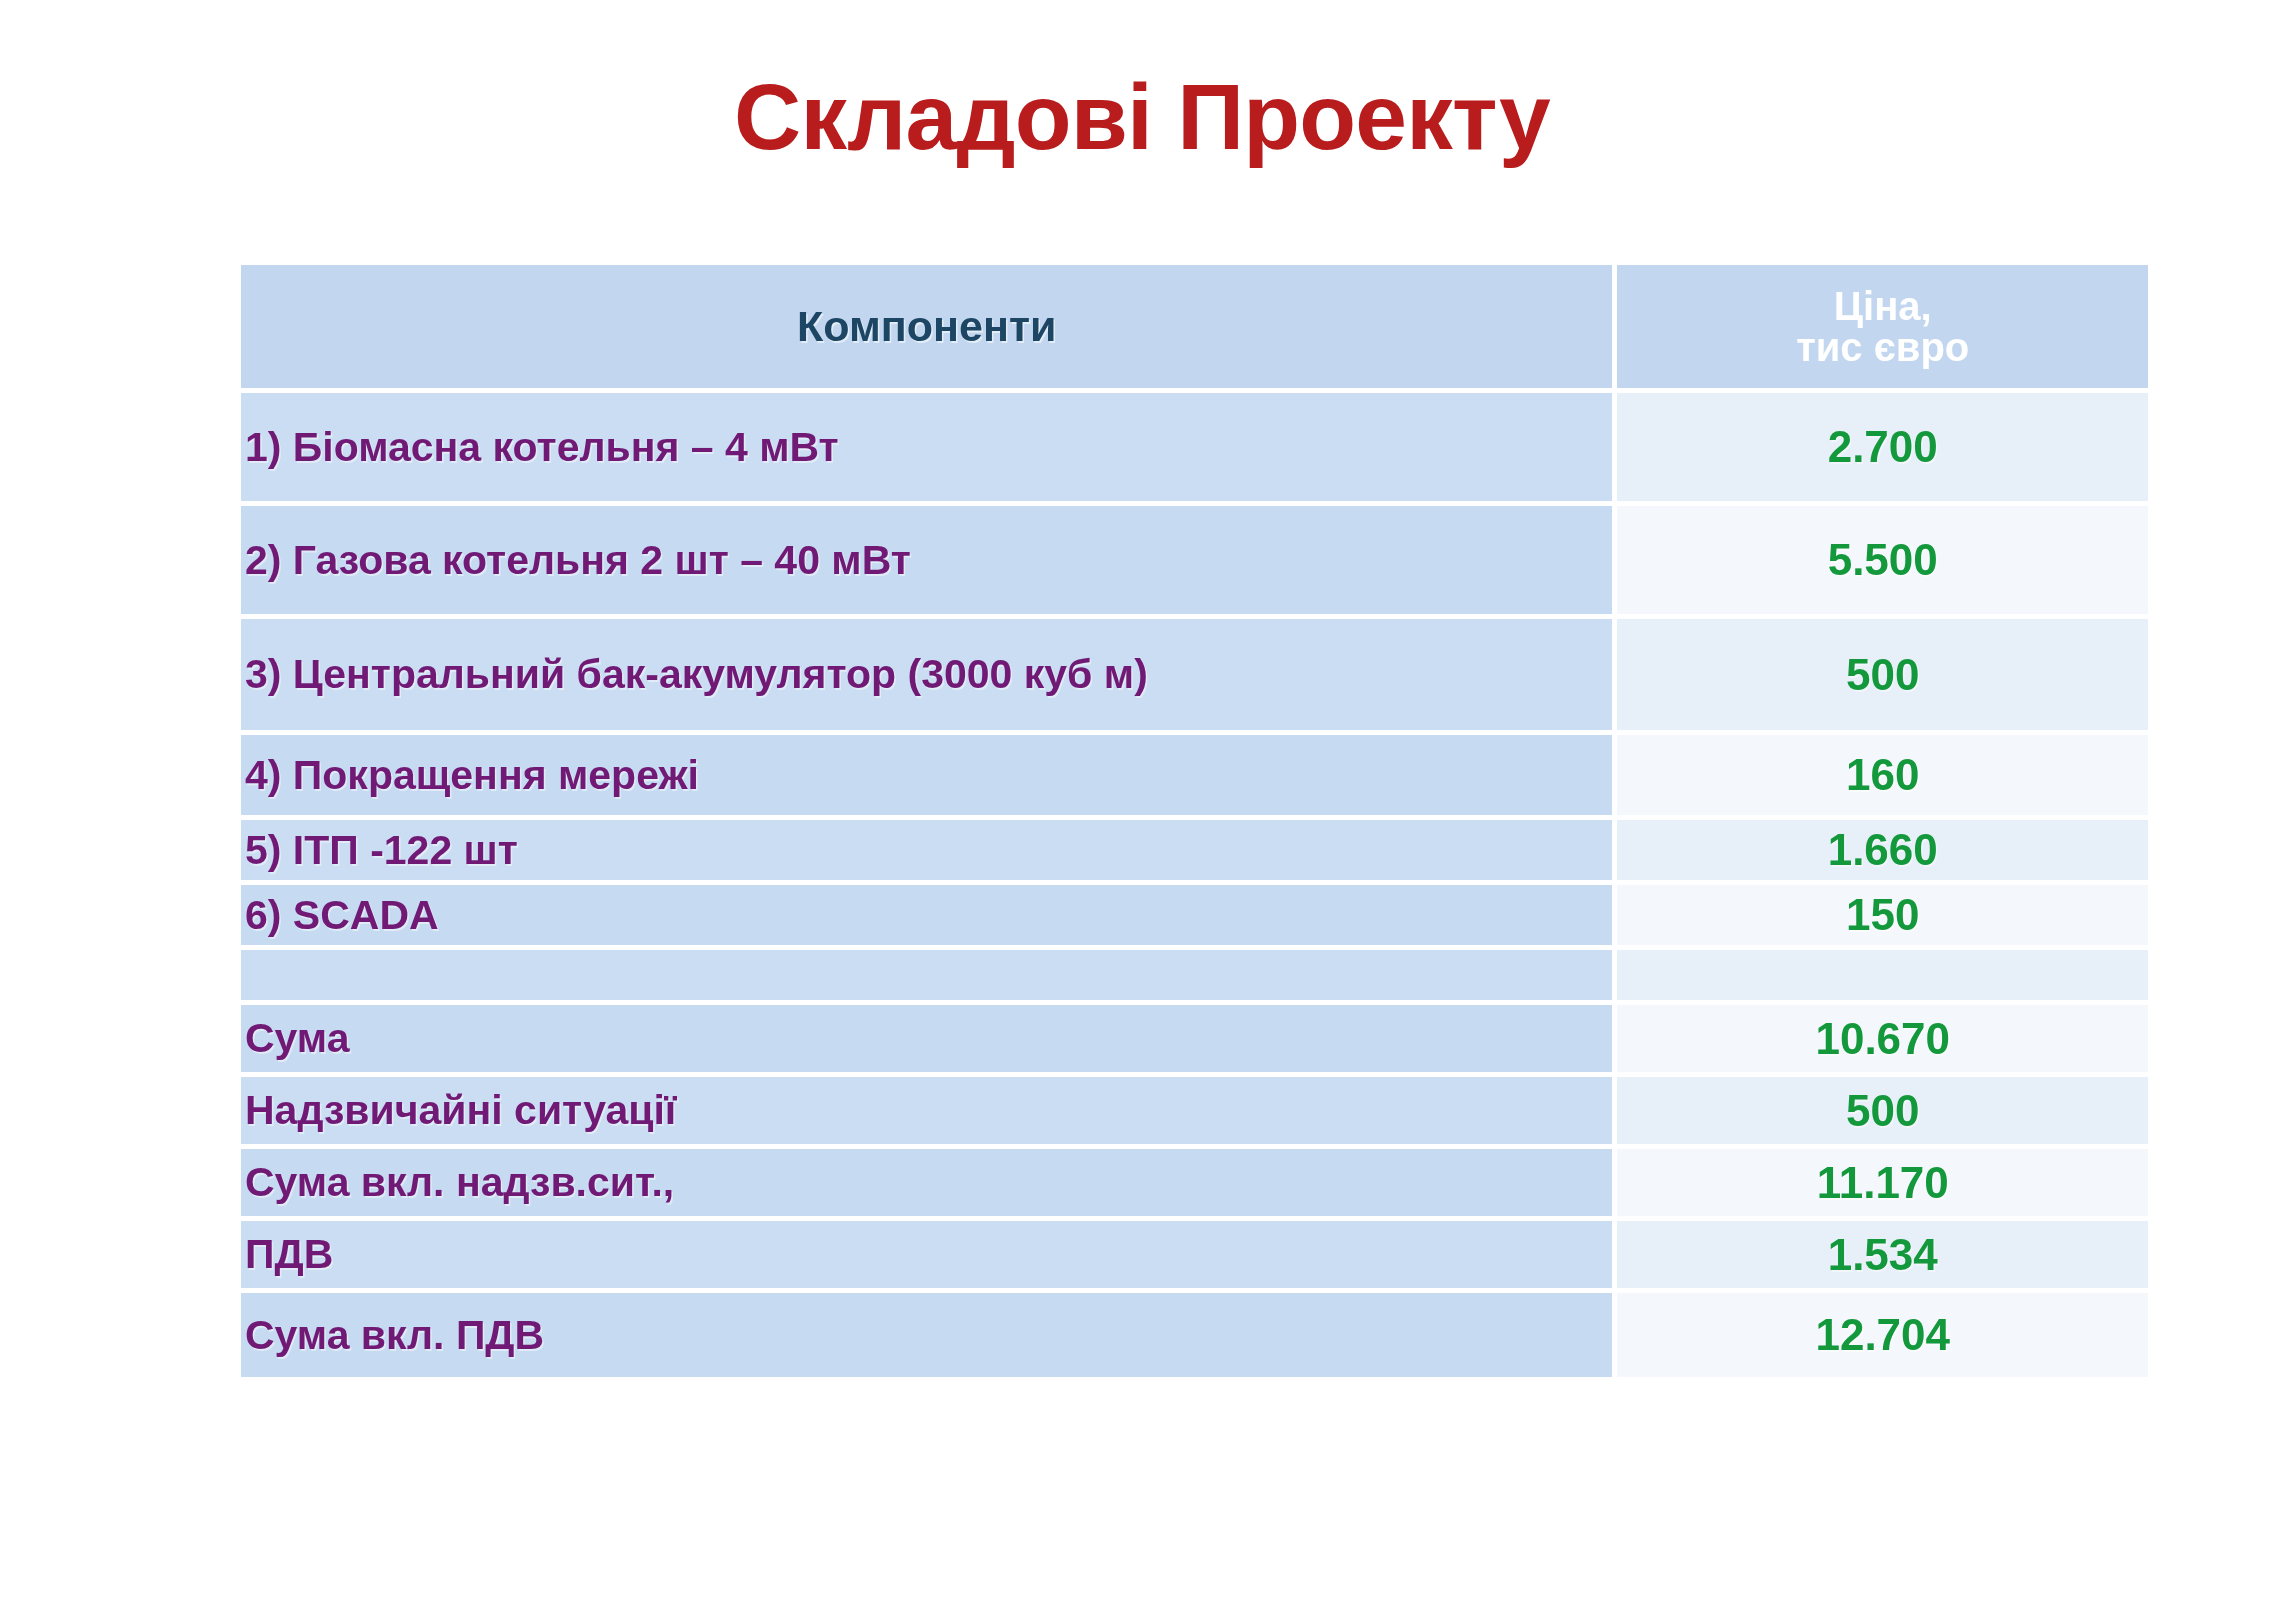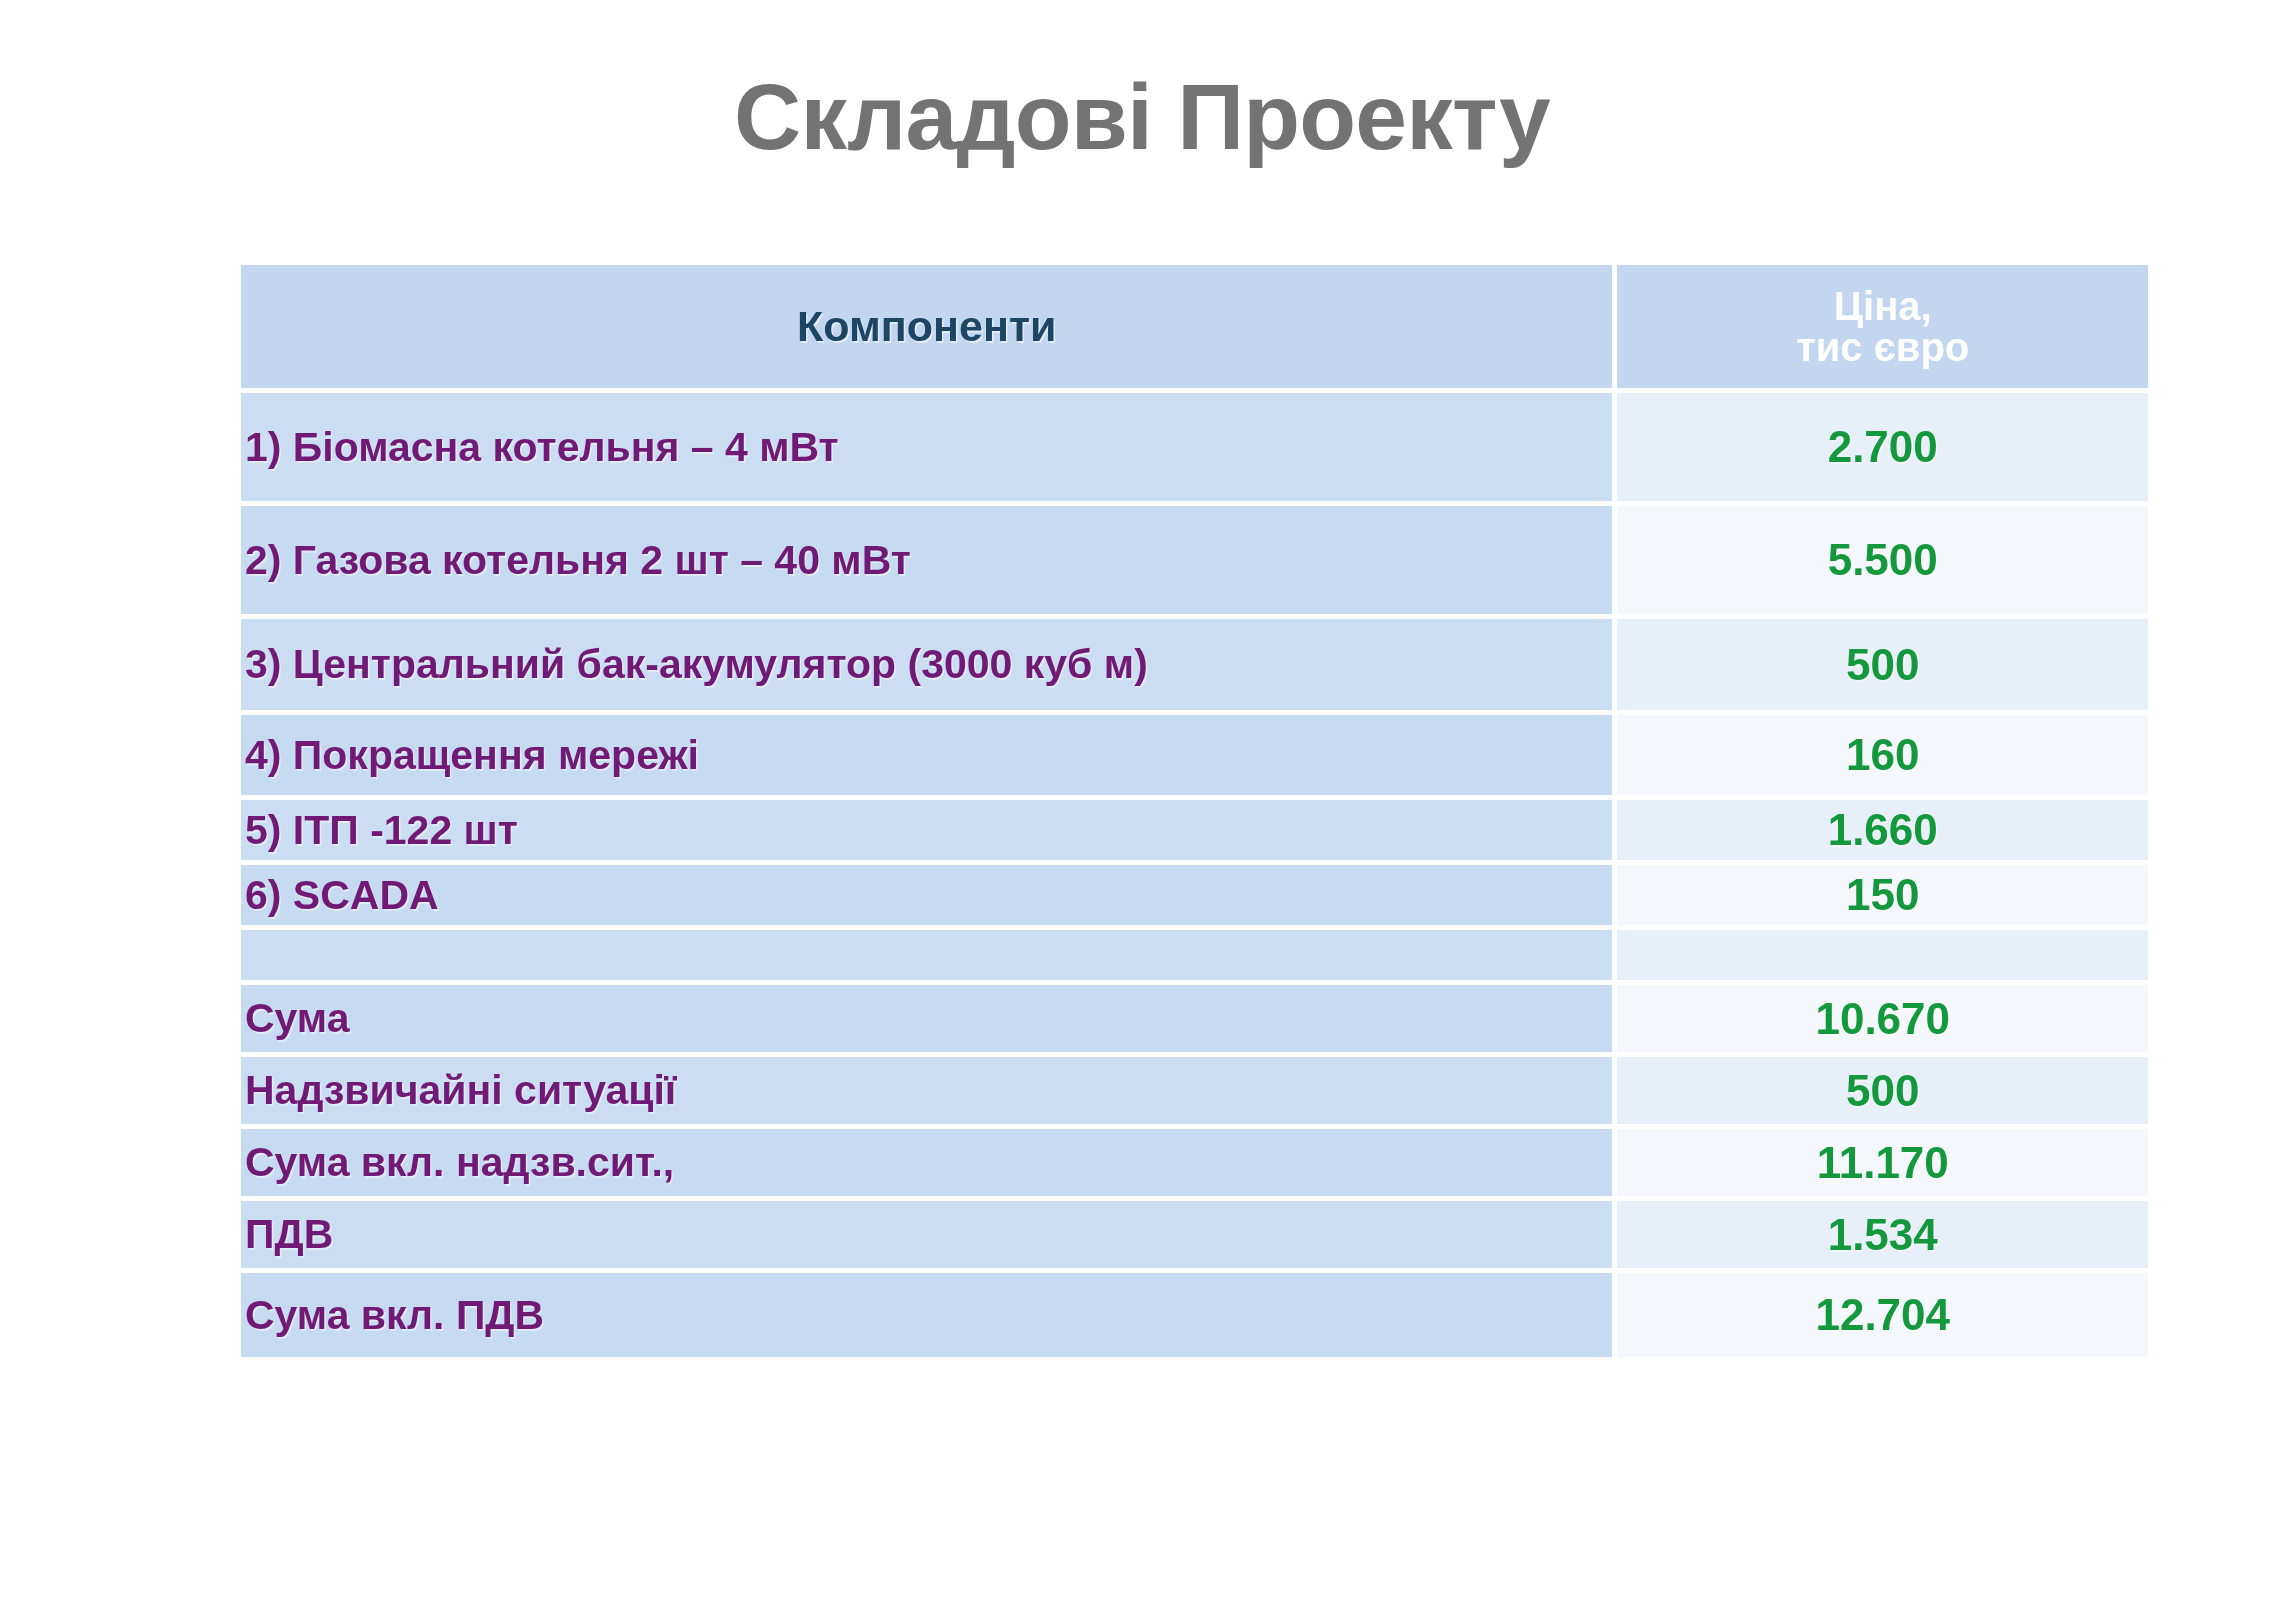--- a/index.html
+++ b/index.html
@@ -17,21 +17,21 @@
 
   
   #slide-title {
     position: absolute;
     left: 0;
     top: 69px;
     width: 2284px;
     text-align: center;
     font-size: 93px;
     font-weight: bold;
-    color: #737373;
+    color: #b91c1c;
     letter-spacing: -0.8px;
     line-height: 1.05;
     white-space: nowrap;
   }
 
   
   #components-table {
     position: absolute;
     left: 241px;
     top: 265px;
@@ -97,21 +97,21 @@
   
   .shade-a .comp-cell { background: #cbddf3; }
   .shade-b .comp-cell { background: #c6daf1; }
 
   
   .shade-a .price-cell { background: #e7eff9; }
   .shade-b .price-cell { background: #f4f8fc; }
 
   
   .h-tall  .comp-cell, .h-tall  .price-cell { height: 113px; }
-  .h-xtall .comp-cell, .h-xtall .price-cell { height: 96px; margin-top: 34px; }
+  .h-xtall .comp-cell, .h-xtall .price-cell { height: 116px; margin-top: 34px; }
   .h-mid   .comp-cell, .h-mid   .price-cell { height: 85px; }
   .h-short .comp-cell, .h-short .price-cell { height: 65px; }
   .h-blank .comp-cell, .h-blank .price-cell { height: 55px; }
   .h-sum   .comp-cell, .h-sum   .price-cell { height: 72px; margin-top: 8px; }
   .h-last  .comp-cell, .h-last  .price-cell { height: 84px; border-bottom: none; }
 
   
   .indent { padding-left: 35px; }
   .indent-sm { padding-left: 29px; }
   .indent-none { padding-left: 15px; }

